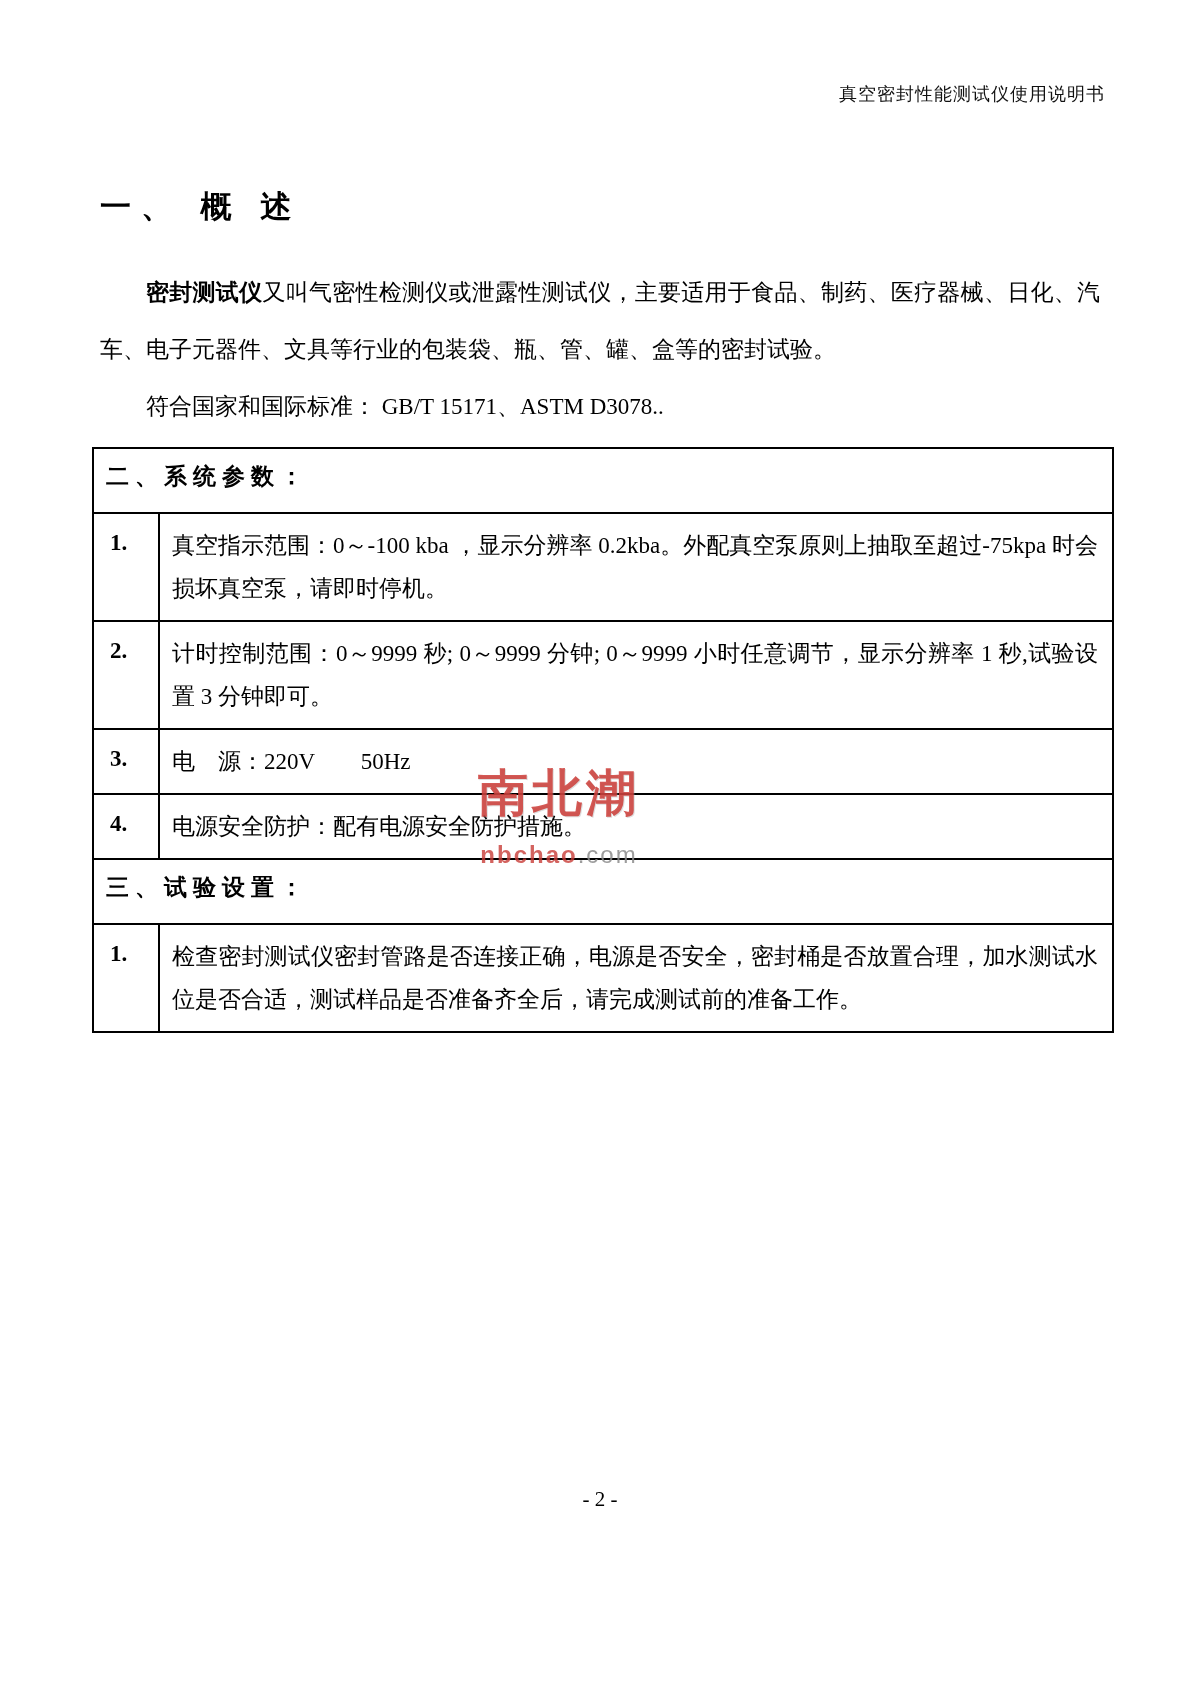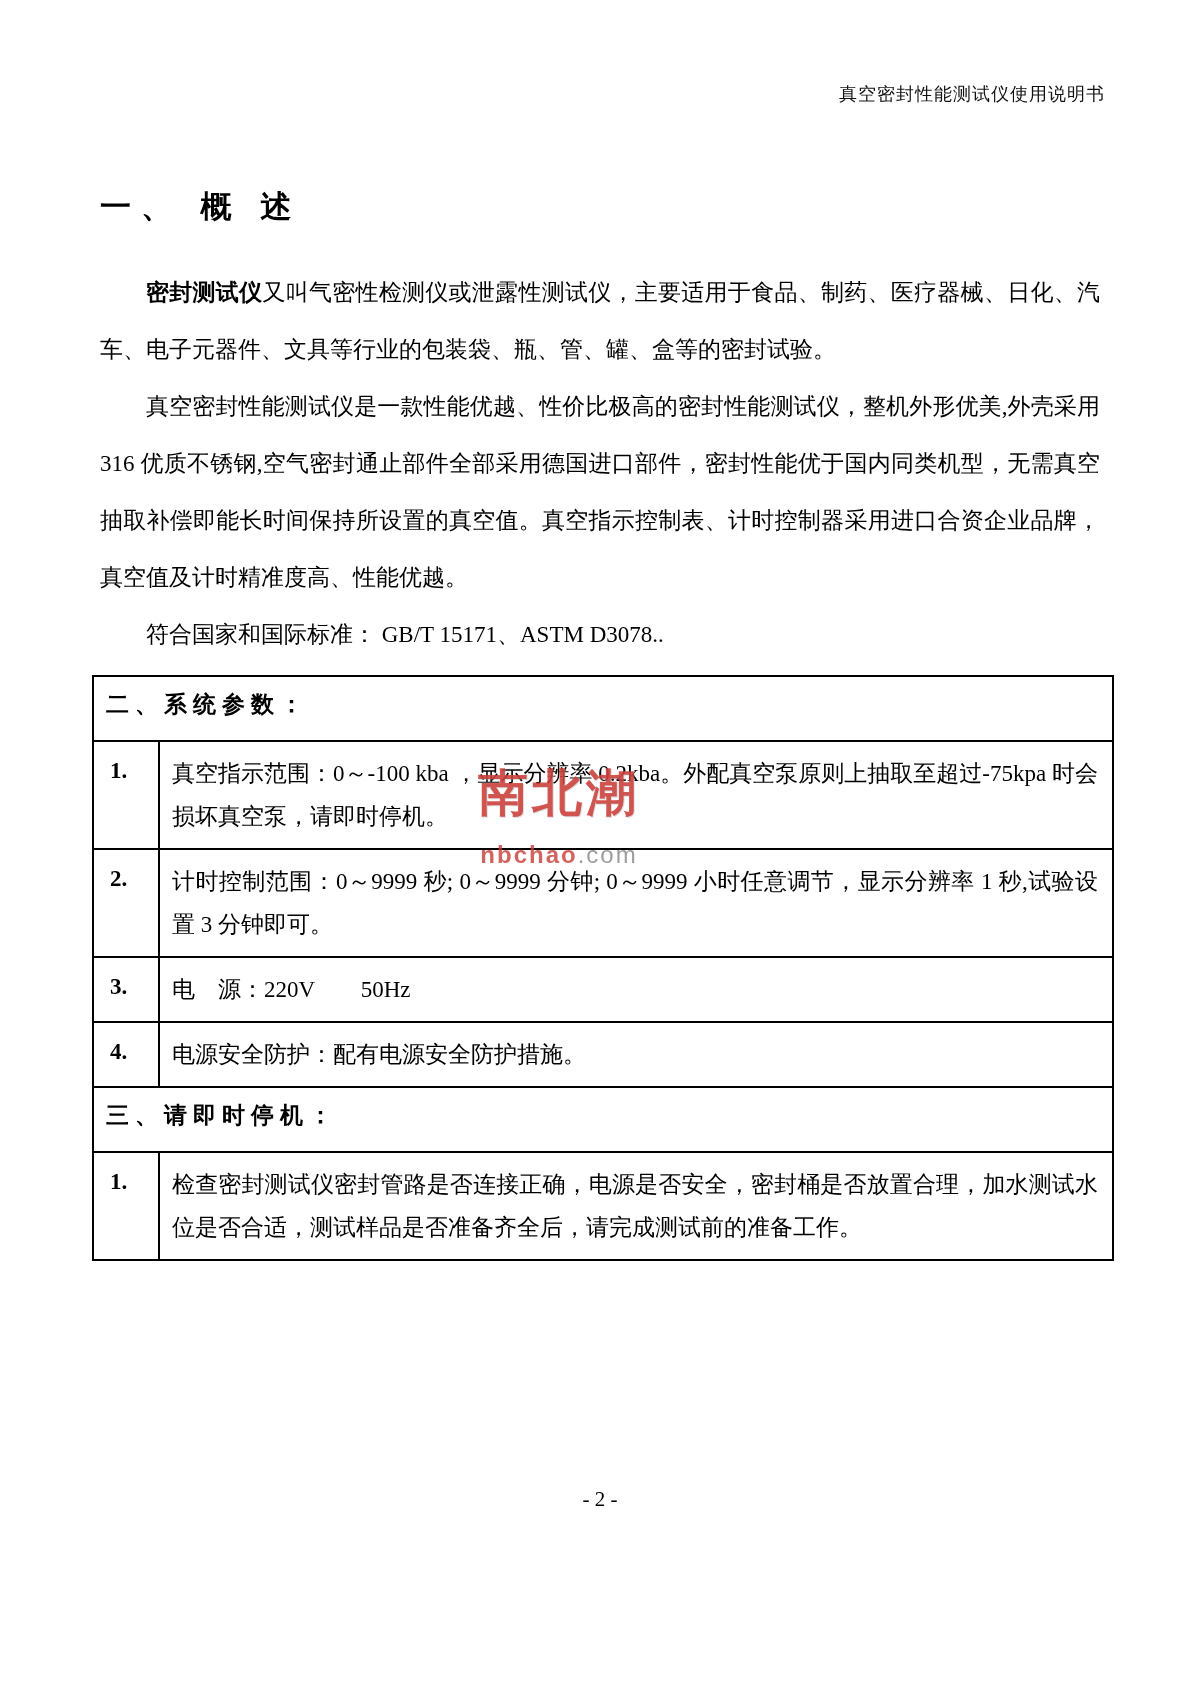--- a/index.html
+++ b/index.html
@@ -129,21 +129,20 @@
 <div class="page">
 
   <div class="doc-header">真空密封性能测试仪使用说明书</div>
 
   <div class="content">
 
     <h1 class="sec-heading">一、 概  述</h1>
 
     <p class="para"><span class="lead">密封测试仪</span><span>又叫气密性检测仪或泄露性测试仪，主要适用于食品、制药、医疗器械、日化、汽车、电子元器件、文具等行业的包装袋、瓶、管、罐、盒等的密封试验。</span></p>
 
-    <p class="para">真空密封性能测试仪是一款性能优越、性价比极高的密封性能测试仪，整机外形优美,外壳采用 316 优质不锈钢,空气密封通止部件全部采用德国进口部件，密封性能优于国内同类机型，无需真空抽取补偿即能长时间保持所设置的真空值。真空指示控制表、计时控制器采用进口合资企业品牌，真空值及计时精准度高、性能优越。</p>
 
     <p class="standards">符合国家和国际标准：  GB/T  15171、ASTM  D3078..</p>
 
     <table class="doc-table">
       <colgroup>
         <col style="width:66px">
         <col>
       </colgroup>
       <tbody>
         <tr>
@@ -159,21 +158,21 @@
         </tr>
         <tr>
           <td class="num-cell">3.</td>
           <td class="text-cell">电　源：220V　　50Hz</td>
         </tr>
         <tr>
           <td class="num-cell">4.</td>
           <td class="text-cell">电源安全防护：配有电源安全防护措施。</td>
         </tr>
         <tr>
-          <td class="title-cell" colspan="2">三、请即时停机：</td>
+          <td class="title-cell" colspan="2">三、试验设置：</td>
         </tr>
         <tr>
           <td class="num-cell">1.</td>
           <td class="text-cell">检查密封测试仪密封管路是否连接正确，电源是否安全，密封桶是否放置合理，加水测试水位是否合适，测试样品是否准备齐全后，请完成测试前的准备工作。</td>
         </tr>
       </tbody>
     </table>
 
   </div>
 

